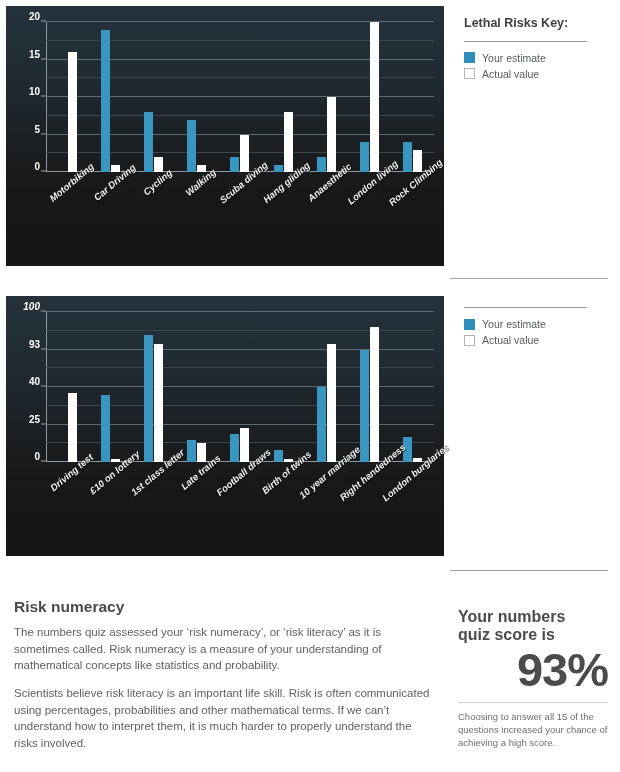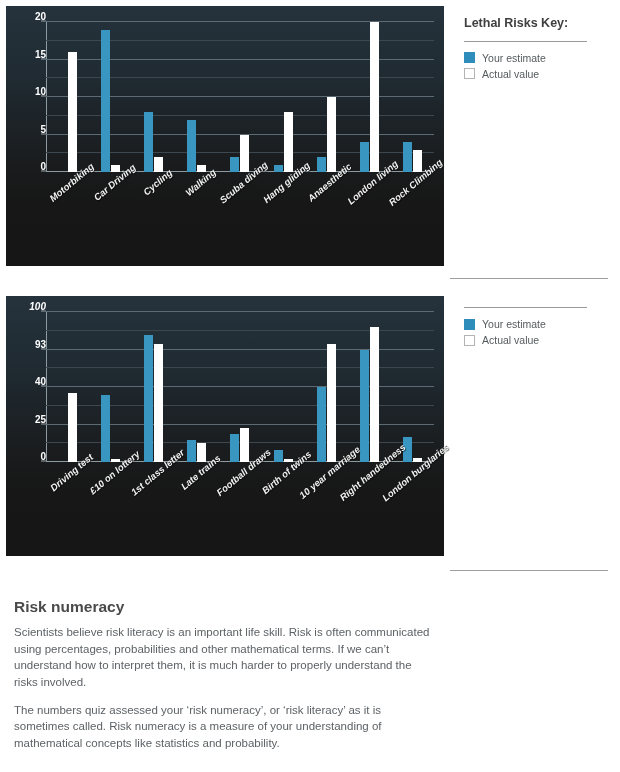--- a/index.html
+++ b/index.html
@@ -68,21 +68,21 @@
   }
   .axis-line-x {
     position: absolute;
     left: 0; right: 0;
     height: 1px;
     background: #8e9aa1;
   }
   .ytick {
     position: absolute;
     right: 100%;
-    margin-right: 0;
+    margin-right: 6px;
     color: #ffffff;
     font-size: 10px;
     font-weight: bold;
     line-height: 1;
     transform: translateY(-50%);
     white-space: nowrap;
   }
   .ytick-mark {
     position: absolute;
     width: 5px; height: 1px;
@@ -467,18 +467,27 @@
         <span class="key-label">Actual value</span>
       </div>
     </div>
   </div>
 
   <div class="divider" style="left:450px; top:570px; width:158px;"></div>
 
   <div class="bottom">
     <div class="bottom-left">
       <h2 class="section-title">Risk numeracy</h2>
+      <p class="body-text">The numbers quiz assessed your ‘risk numeracy’, or ‘risk literacy’ as it is sometimes called. Risk numeracy is a measure of your understanding of mathematical concepts like statistics and probability.</p>
       <p class="body-text">Scientists believe risk literacy is an important life skill. Risk is often communicated using percentages, probabilities and other mathematical terms. If we can’t understand how to interpret them, it is much harder to properly understand the risks involved.</p>
-      <p class="body-text">The numbers quiz assessed your ‘risk numeracy’, or ‘risk literacy’ as it is sometimes called. Risk numeracy is a measure of your understanding of mathematical concepts like statistics and probability.</p>
+    </div>
+    <div class="bottom-right">
+      <div class="score-head">
+        <span>Your numbers</span><br>
+        <span>quiz score is</span>
+      </div>
+      <div class="score-big">93%</div>
+      <div class="score-rule"></div>
+      <p class="score-note">Choosing to answer all 15 of the questions increased your chance of achieving a high score.</p>
     </div>
   </div>
 
 </div>
 
 </body></html>

